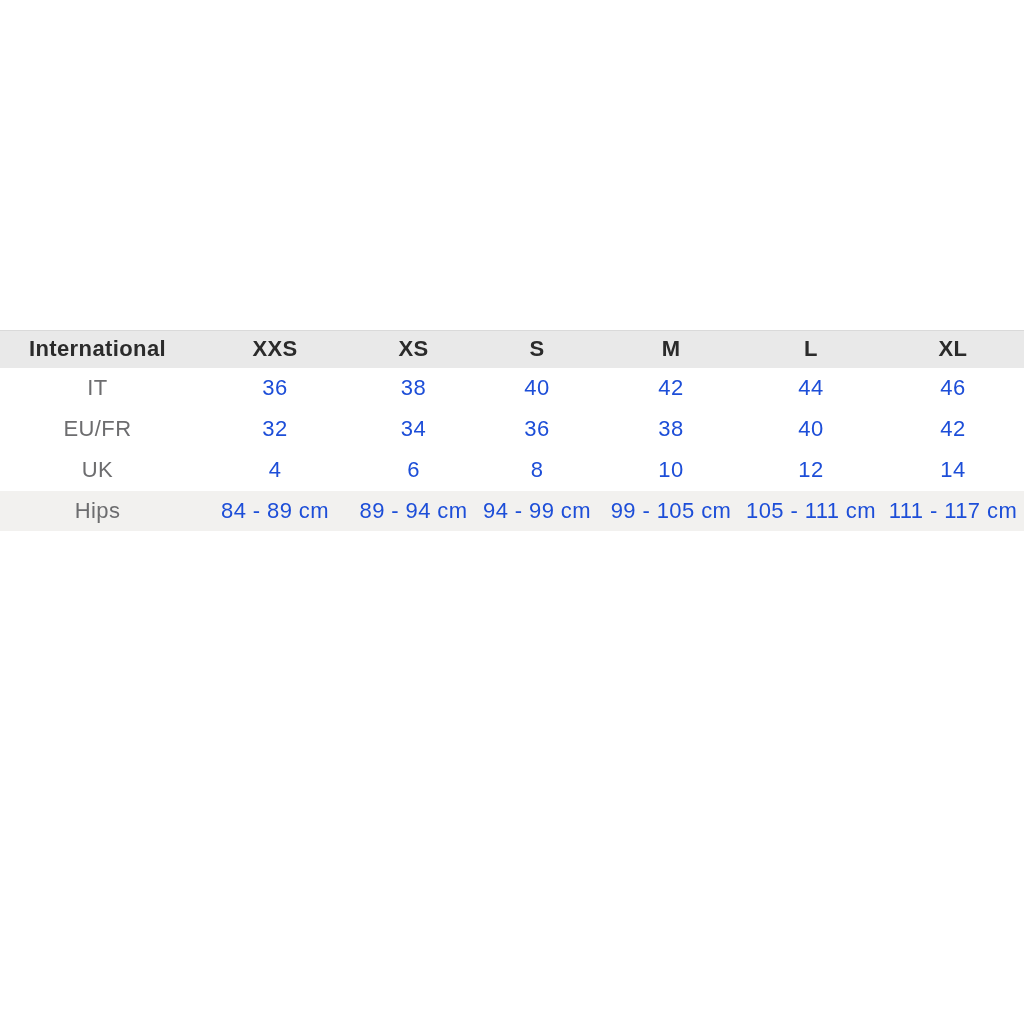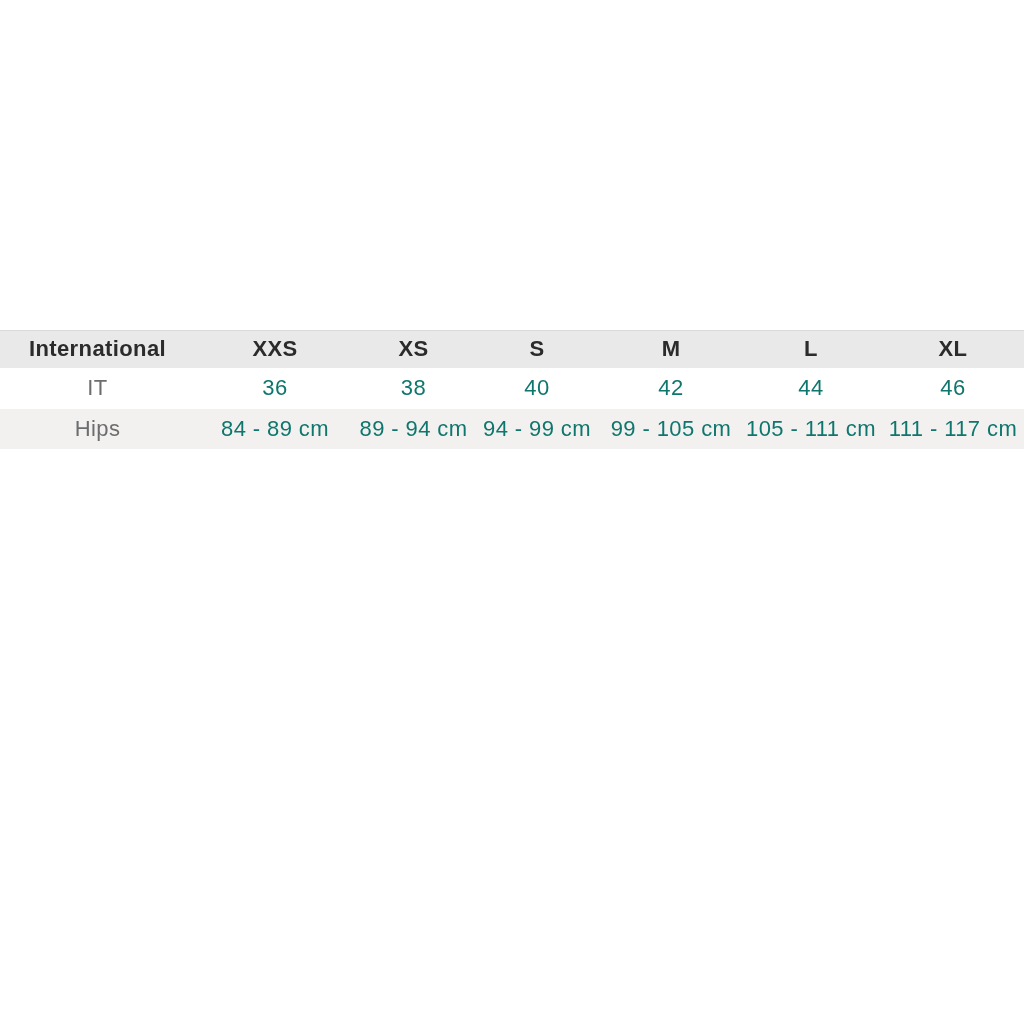--- a/index.html
+++ b/index.html
@@ -47,21 +47,21 @@
     height: 41px;
     background: #ffffff;
   }
   tbody.measurement-rows tr {
     height: 40px;
     background: #f2f1ef;
   }
   tbody td {
     font-size: 22px;
     font-weight: 400;
-    color: #0f766e;
+    color: #1d4ed8;
   }
   tbody td.row-label {
     color: #6d6d6f;
     margin-left: 35px;
   }
 </style>
 </head>
 <body>
 
 <div class="page">
@@ -89,20 +89,38 @@
     <tbody class="size-rows">
       <tr>
         <td class="row-label">IT</td>
         <td>36</td>
         <td>38</td>
         <td>40</td>
         <td>42</td>
         <td>44</td>
         <td>46</td>
       </tr>
+      <tr>
+        <td class="row-label">EU/FR</td>
+        <td>32</td>
+        <td>34</td>
+        <td>36</td>
+        <td>38</td>
+        <td>40</td>
+        <td>42</td>
+      </tr>
+      <tr>
+        <td class="row-label">UK</td>
+        <td>4</td>
+        <td>6</td>
+        <td>8</td>
+        <td>10</td>
+        <td>12</td>
+        <td>14</td>
+      </tr>
     </tbody>
     <tbody class="measurement-rows">
       <tr>
         <td class="row-label">Hips</td>
         <td>84 - 89 cm</td>
         <td>89 - 94 cm</td>
         <td>94 - 99 cm</td>
         <td>99 - 105 cm</td>
         <td>105 - 111 cm</td>
         <td>111 - 117 cm</td>

